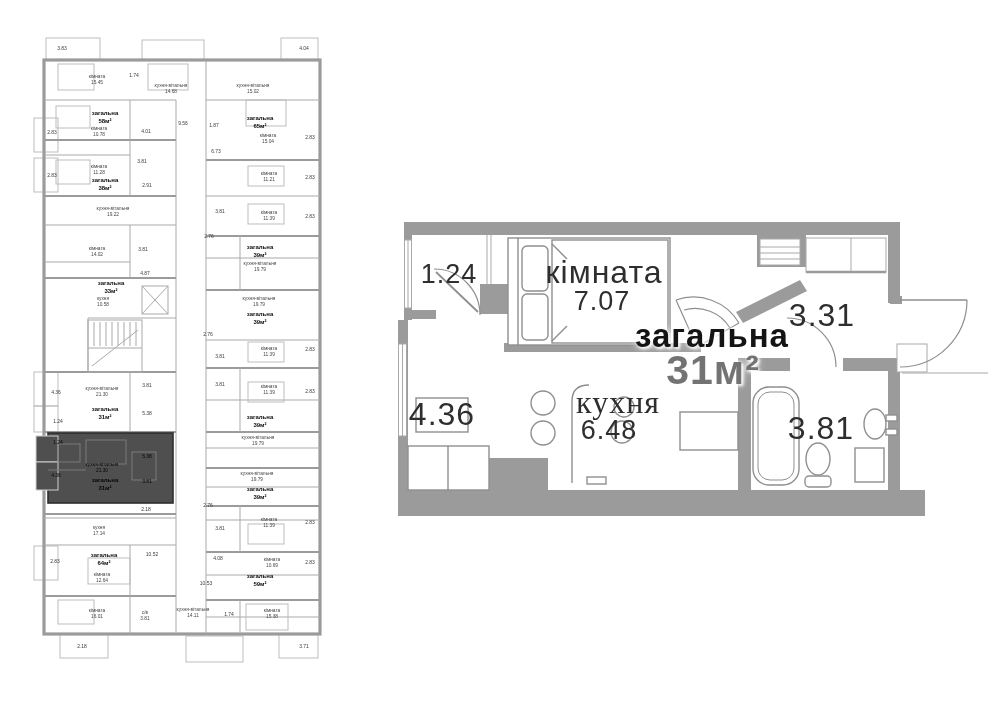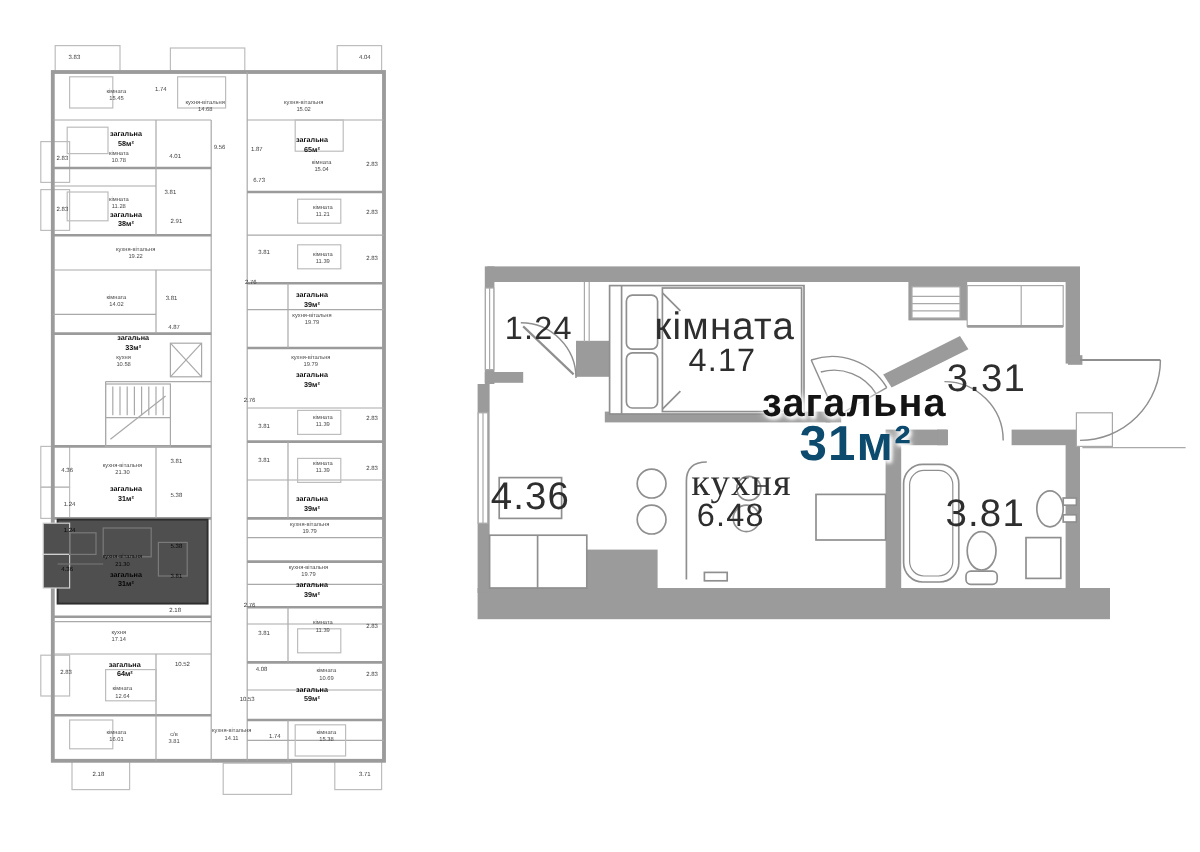--- a/index.html
+++ b/index.html
@@ -28,21 +28,21 @@
   .lp.room{font-size:4.8px;color:#474747;}
   .lp.unit{font-size:6px;font-weight:700;color:#0d0d0d;line-height:1.25;}
   .lp.dark{color:#060606;}
   
   .rp{position:absolute;transform:translate(-50%,-50%);white-space:pre-line;text-align:center;
       color:var(--txt);letter-spacing:1px;}
   .rp.md{font-size:32px;}
   .rp.lg{font-size:27px;}
   .rp.t1{font-size:33px;font-weight:700;color:#141414;
          text-shadow:0 0 4px #fff,0 0 8px #fff,2px 2px 3px rgba(255,255,255,.95);}
-  .rp.t2{font-size:41px;font-weight:700;color:#0c4a6e;
+  .rp.t2{font-size:41px;font-weight:700;color:#737373;
          text-shadow:0 0 4px #fff,0 0 8px #fff,2px 2px 3px rgba(255,255,255,.95);}
 </style>
 </head>
 <body>
 
 <div id="stage">
 
   <svg width="1000" height="710" viewBox="0 0 1000 710">
 
     <g>
@@ -385,21 +385,21 @@
 14.11</span>
       <span class="lp dim" style="left: 229px; top: 615px;">1.74</span>
       <span class="lp room" style="left: 272px; top: 614px;">кімната
 15.38</span>
       <span class="lp dim" style="left: 82px; top: 647px;">2.18</span>
       <span class="lp dim" style="left: 304px; top: 647px;">3.71</span>
     </div>
   <div id="right-labels">
       <span class="rp lg" style="left: 449px; top: 274px;">1.24</span>
       <span class="rp md" style="left: 604px; top: 272px;">кімната</span>
-      <span class="rp lg" style="left: 602px; top: 301px;">4.17</span>
+      <span class="rp lg" style="left: 602px; top: 301px;">7.07</span>
       <span class="rp t1" style="left: 712px; top: 336px;">загальна</span>
       <span class="rp t2" style="left: 713px; top: 370px;">31м²</span>
       <span class="rp md" style="left: 822px; top: 315px;">3.31</span>
       <span class="rp md" style="left: 618px; top: 402px; font-family: Liberation Serif, serif;">кухня</span>
       <span class="rp lg" style="left: 609px; top: 430px;">6.48</span>
       <span class="rp md" style="left: 442px; top: 414px;">4.36</span>
       <span class="rp md" style="left: 821px; top: 428px;">3.81</span>
     </div>
 </div>
 

